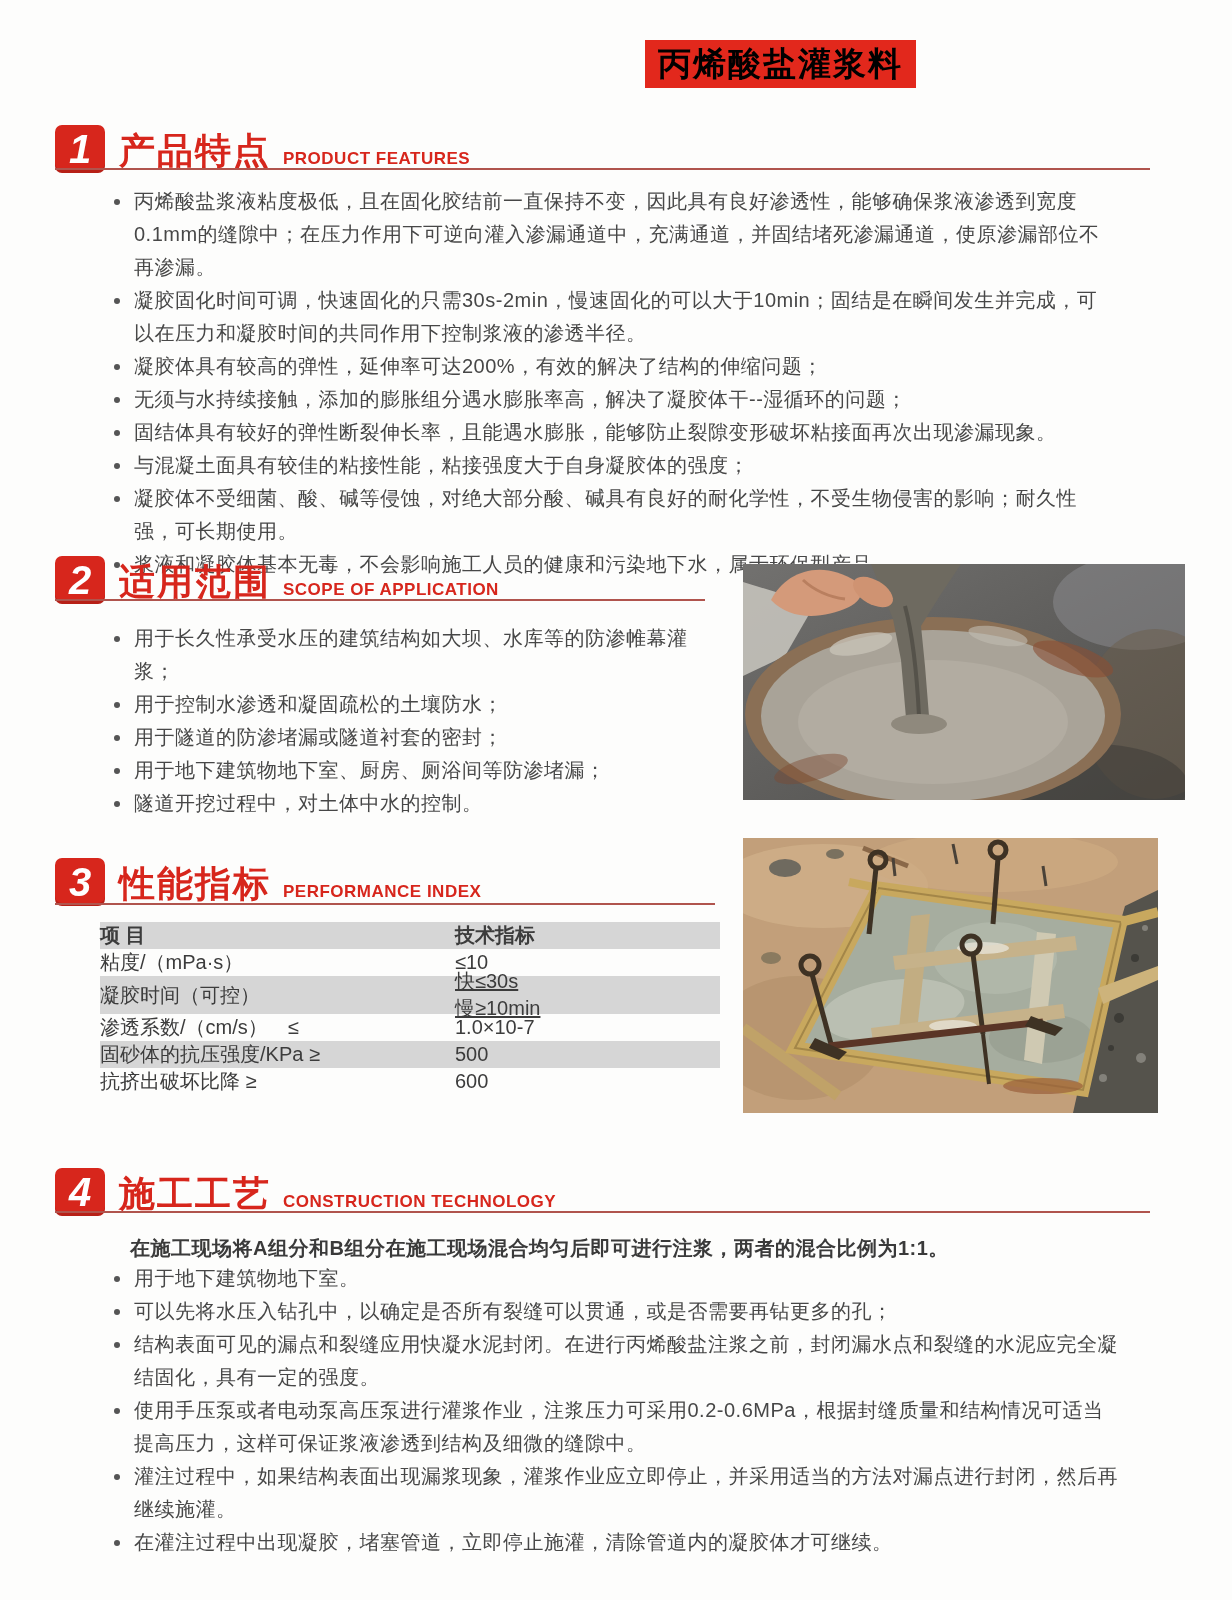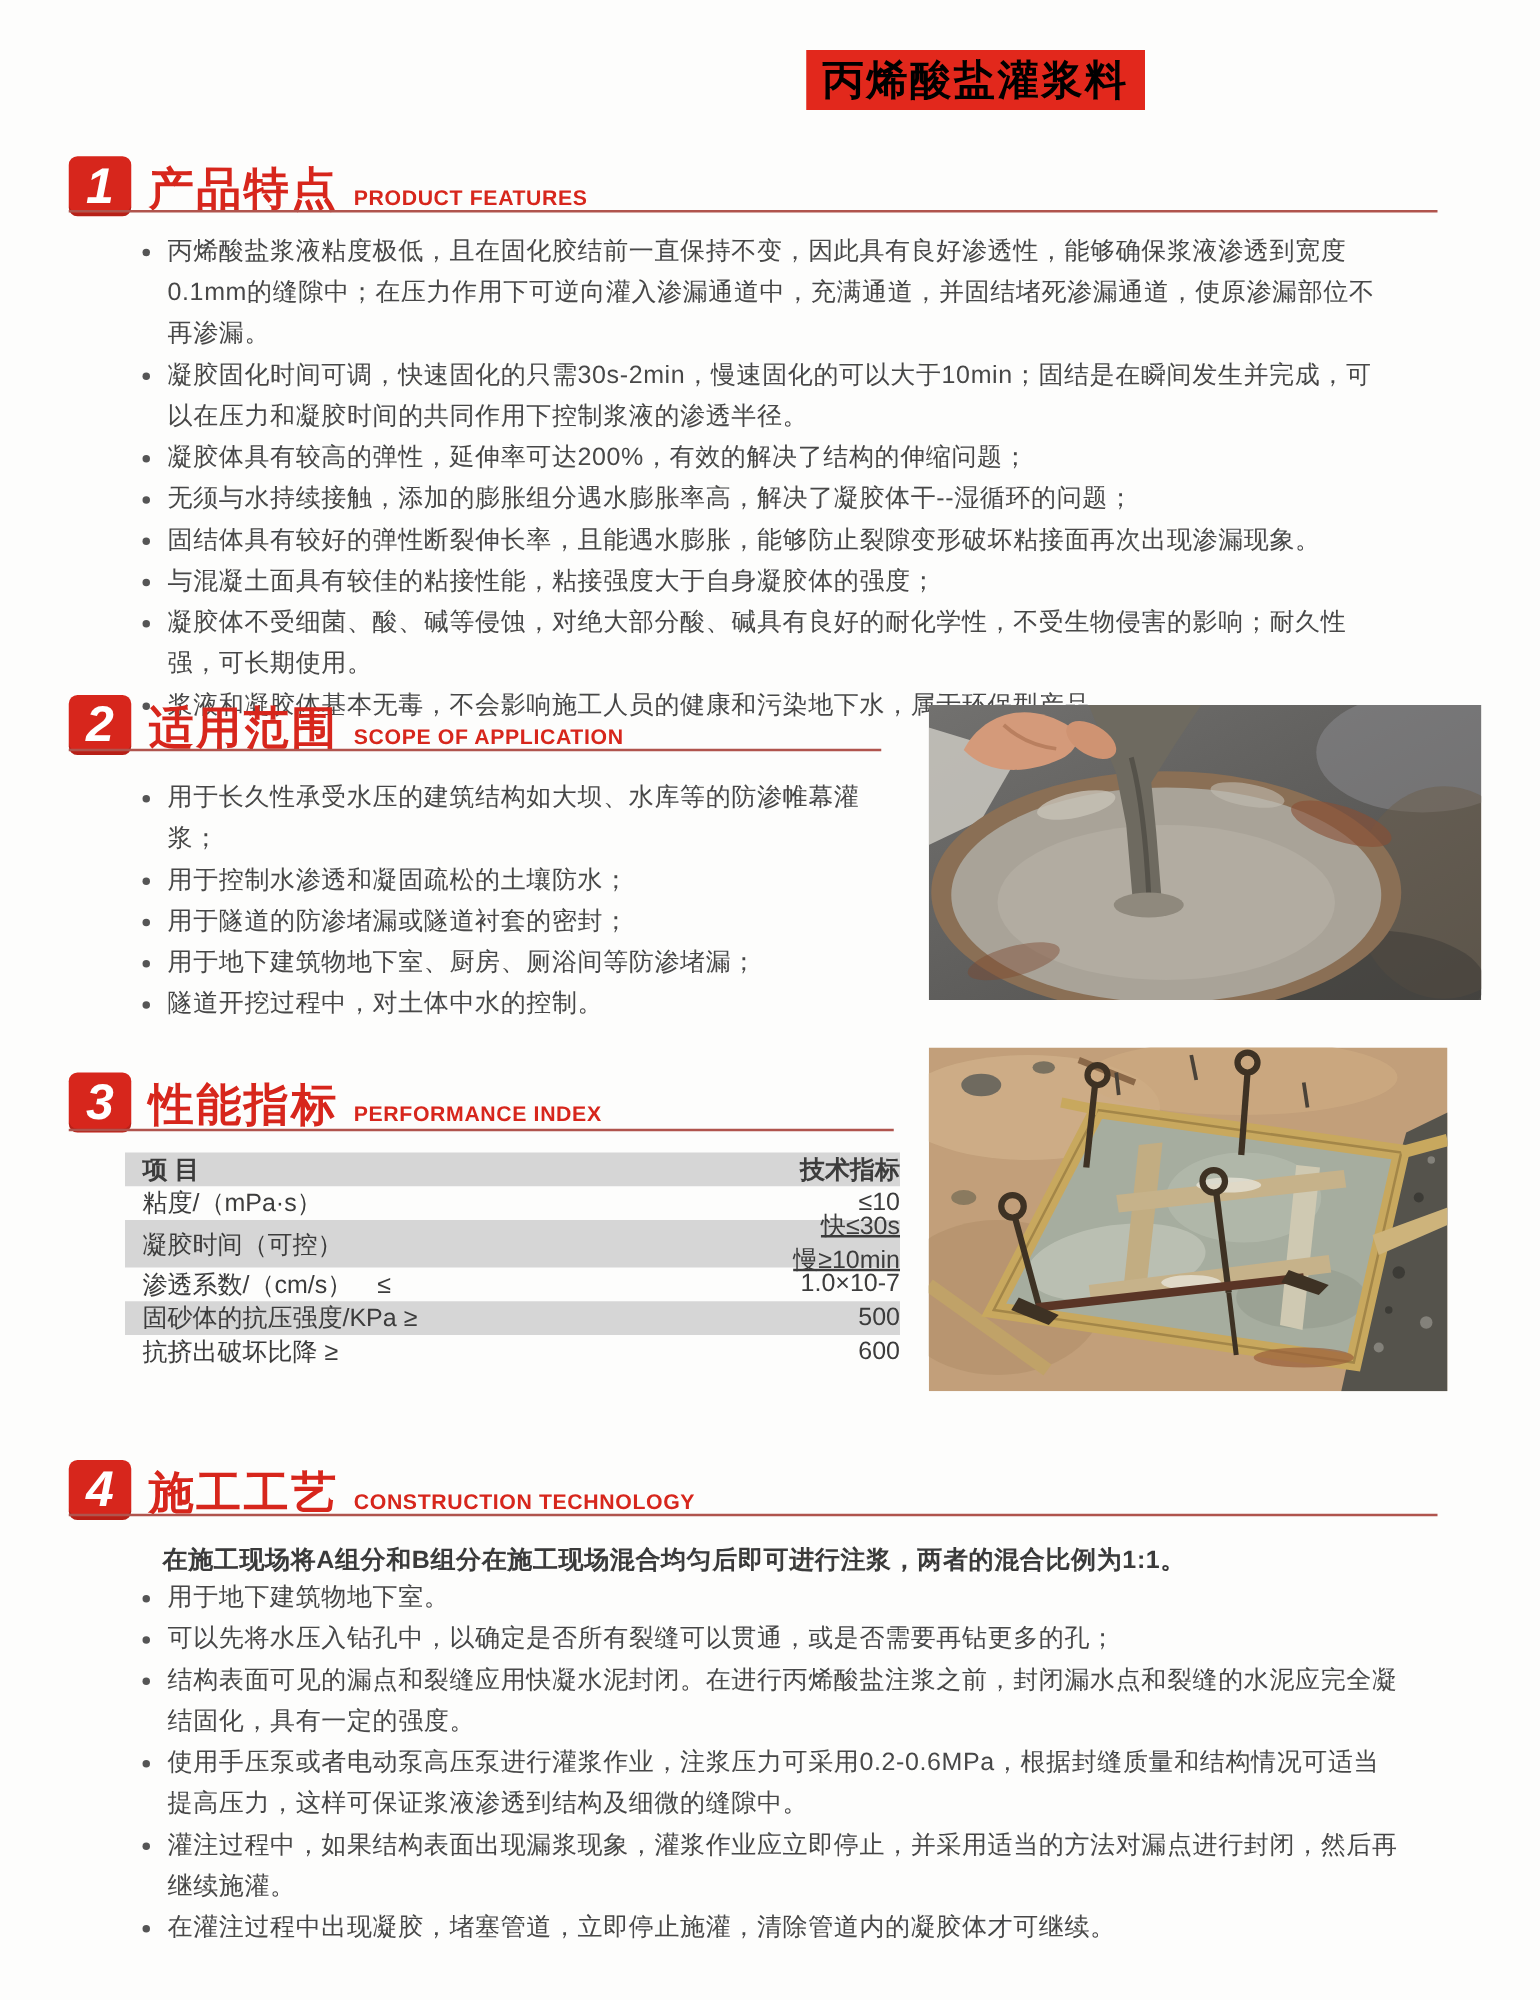--- a/index.html
+++ b/index.html
@@ -40,22 +40,22 @@
   .intro{
     position:absolute;left:130px;top:1232px;width:1000px;
     font-size:20px;font-weight:bold;color:#3a3a3a;line-height:33px;letter-spacing:0.5px;
   }
   
   .ptable{position:absolute;left:100px;top:922px;width:620px;font-size:20px;color:#3c3c3c;}
   .trow{display:flex;align-items:center;}
   .h27{height:27px;}
   .h54{height:38px;}
   .shade{background:#d6d6d6;}
-  .tc1{width:355px;padding-left:14px;box-sizing:border-box;}
-  .tc2{flex:1;text-align:right;}
+  .tc1{width:355px;box-sizing:border-box;}
+  .tc2{flex:1;}
   .thead{font-weight:bold;}
   .tc2 .line{line-height:27px;text-decoration:underline;}
   
   .photo{position:absolute;display:block;}
 </style>
 </head>
 <body>
 
 <div class="page">
 

